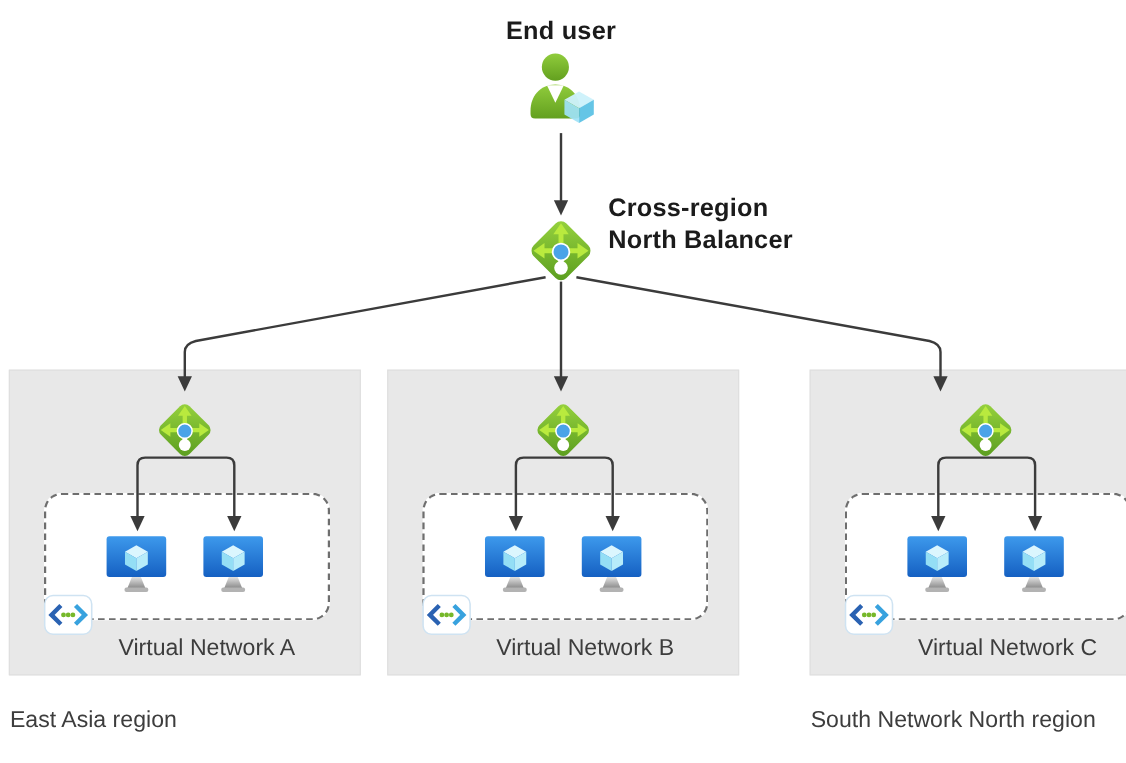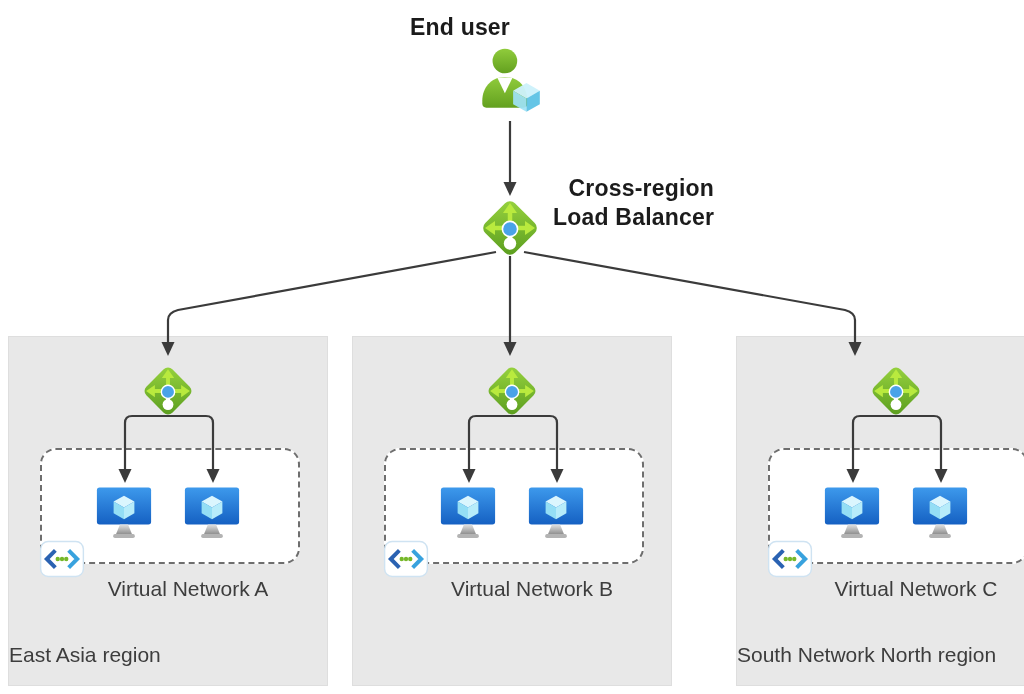--- a/index.html
+++ b/index.html
@@ -2,30 +2,30 @@
 <html><head>
 <meta charset="utf-8">
 <style>
   html,body{margin:0;padding:0;background:#ffffff;}
   #canvas{
     position:relative;width:1024px;height:694px;overflow:hidden;
     font-family:"Liberation Sans",sans-serif;background:#ffffff;
   }
   .hdr{
     position:absolute;font-size:23px;font-weight:700;color:#1b1b1b;
-    letter-spacing:.2px;white-space:nowrap;text-align:right;
-  }
-  #end-user-label{top:14px;left:410px;width:200px;text-align:left;}
+    letter-spacing:.2px;white-space:nowrap;
+  }
+  #end-user-label{top:14px;left:410px;width:200px;text-align:center;}
   #clb-label{top:174px;left:553px;line-height:29px;}
   #person-icon{position:absolute;left:471px;top:46px;width:76px;height:68px;z-index:3;}
   #clb-icon{position:absolute;left:478px;top:196px;width:64px;height:64px;z-index:3;}
   #connectors{position:absolute;left:0;top:0;z-index:2;pointer-events:none;}
 
   .region{
-    position:absolute;top:336px;width:320px;height:350px;
+    position:absolute;top:336px;width:320px;height:278px;
     background:#e8e8e8;border:1px solid #dedede;box-sizing:border-box;z-index:1;
   }
   #region-0{left:8px;} #region-1{left:352px;} #region-2{left:736px;}
 
   .vnet-boundary{
     position:absolute;left:31px;top:111px;width:256px;height:112px;
     background:#ffffff;border:2px dashed #6e6e6e;border-radius:16px;z-index:1;
   }
   .split-connector{position:absolute;left:0;top:0;width:320px;height:350px;z-index:2;}
   .lb-small{position:absolute;left:calc(50% - 28px);top:26px;width:56px;height:56px;z-index:3;}
@@ -65,21 +65,21 @@
         <stop offset="0" stop-color="#e2e2e2"></stop>
           <stop offset="1" stop-color="#8c8c8c"></stop>
       </linearGradient>
     </defs>
   </svg>
 
   <div id="end-user-label" class="hdr">End user</div>
 
   <div id="clb-label" class="hdr">
     <div>Cross-region</div>
-    <div>Load Balancer</div>
+    <div>North Balancer</div>
   </div>
 
   <svg id="person-icon" viewBox="0 0 74 66">
     <circle cx="33" cy="14.5" r="12" fill="url(#gPerson)"></circle>
     <path d="M33,30 C19,30 11,41 11,53 L11,56 Q11,60 15,60 L51,60 Q55,60 55,56 L55,53 C55,41 47,30 33,30 Z" fill="url(#gPerson)"></path>
     <polygon points="25.5,30.5 40.5,30.5 33,46" fill="#ffffff"></polygon>
     <polygon points="54,36 67,43.5 54,51 41,43.5" fill="#cdf1fb" opacity="0.96"></polygon>
     <polygon points="41,43.5 54,51 54,64 41,56.5" fill="#9fe2f6" opacity="0.93"></polygon>
     <polygon points="67,43.5 67,56.5 54,64 54,51" fill="#5fc3e5" opacity="0.96"></polygon>
   </svg>

